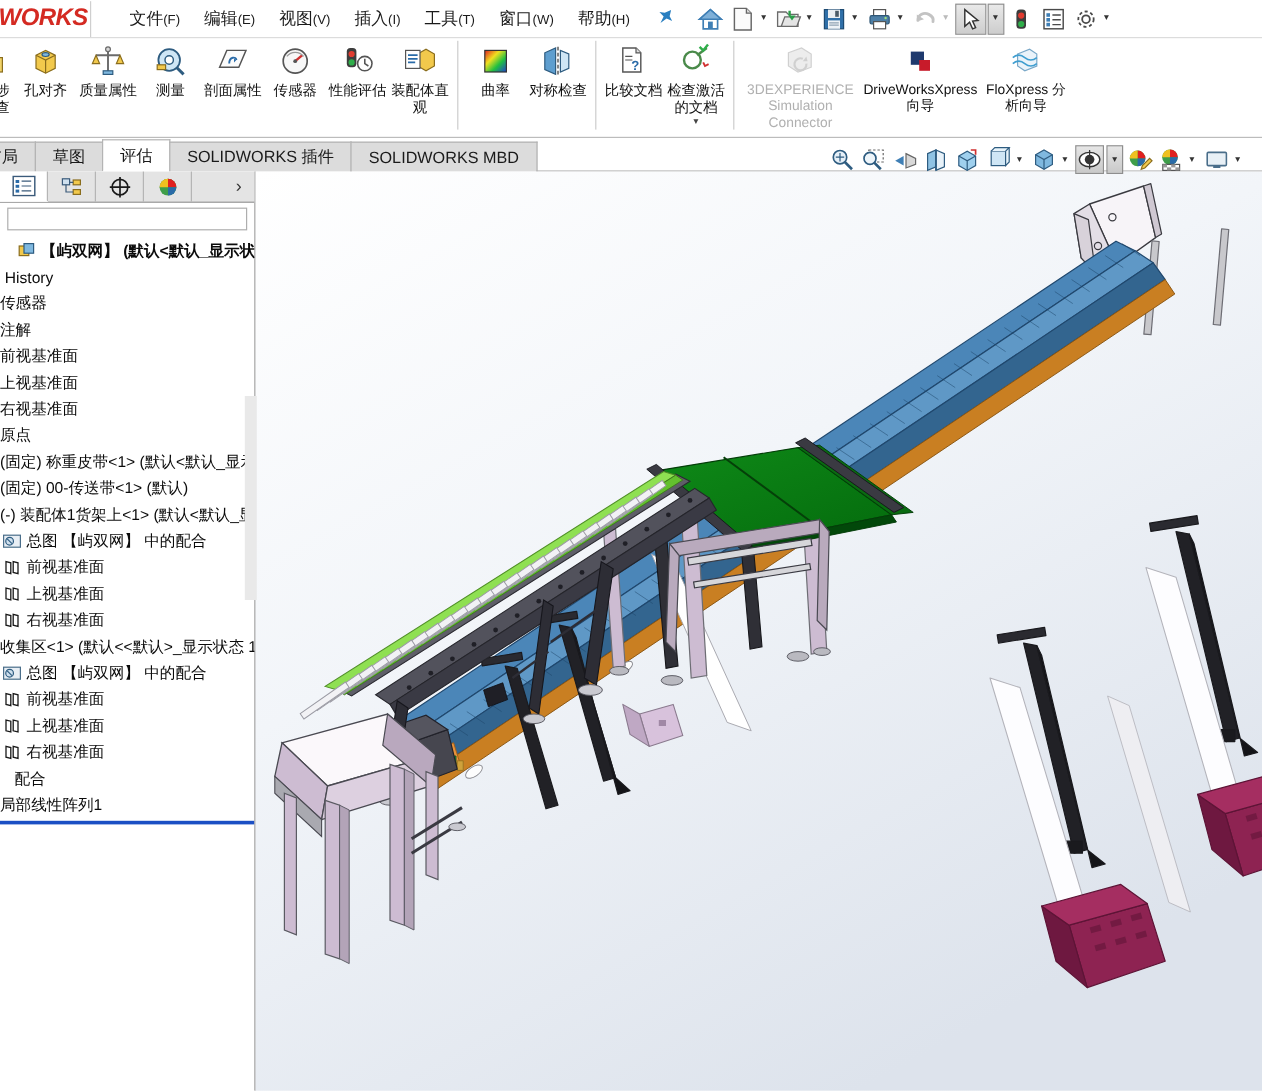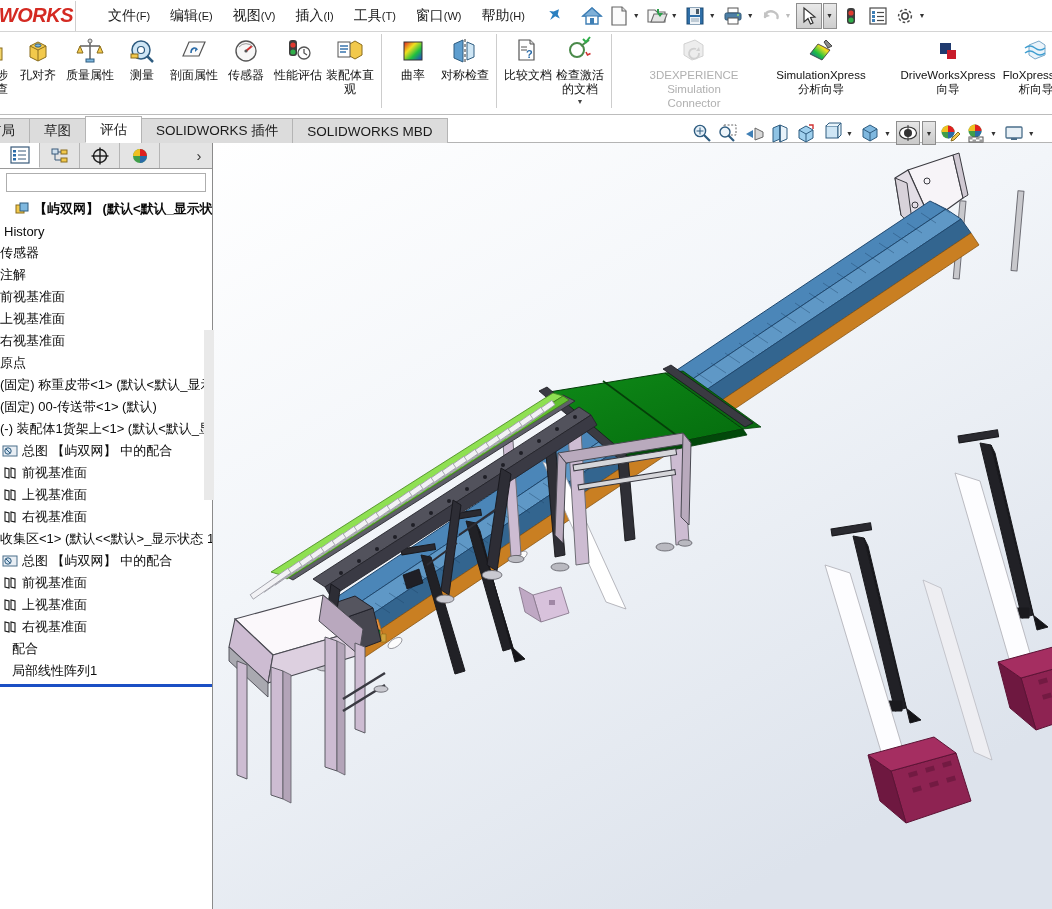--- a/index.html
+++ b/index.html
@@ -52,21 +52,21 @@
     background: #ffffff;
     border-bottom: 1px solid #bcbcbc;
     display: flex; align-items: flex-start; overflow: hidden;
   }
   .rb-group { display: flex; align-items: flex-start; height: 83px; }
   .rb-sep { width: 1px; background: #cdcdcd; height: 74px; margin: 2px 5px 0 5px; flex: none; }
   .rb-btn {
     width: 52px; min-height: 74px; display: flex; flex-direction: column;
     align-items: center; padding-top: 4px; cursor: default; flex: none;
   }
-  .rb-btn.wide { width: 100px; margin-left: 27px; }
+  .rb-btn.wide { width: 100px; }
   .rb-btn.wide2 { width: 76px; }
   .rb-ico { width: 30px; height: 30px; margin-bottom: 2px; position: relative; }
   .rb-lbl {
     font-size: 12px; color: #111; text-align: center; line-height: 14px;
     word-break: break-all; padding: 0 1px;
   }
   .rb-lbl.en { font-size: 11.5px; word-break: normal; }
   .rb-btn.dim .rb-lbl { color: #b0b0b0; }
   .rb-drop { font-size: 7px; color: #444; margin-top: 2px; }
 
@@ -449,37 +449,20 @@
         <div class="rb-ico">
           <svg width="30" height="30" viewBox="0 0 30 30" opacity="0.45">
             <path d="M5 8 L16 4 L24 9 L24 20 L13 24 L5 19 Z" fill="#d8d8d8" stroke="#999"></path>
             <path d="M20 17 a5 5 0 1 1 -3 -4" fill="none" stroke="#999" stroke-width="1.8"></path>
             <path d="M20 11 l1 4 l-4 0 z" fill="#999"></path>
           </svg>
         </div>
         <div class="rb-lbl en">3DEXPERIENCE Simulation Connector</div>
       </div>
 
-      <div class="rb-btn wide">
-        <div class="rb-ico">
-          <svg width="30" height="30" viewBox="0 0 30 30">
-            <defs>
-              <linearGradient id="simgrad" x1="0" y1="1" x2="1" y2="0">
-                <stop offset="0%" stop-color="#2040d0"></stop>
-                <stop offset="40%" stop-color="#20c040"></stop>
-                <stop offset="70%" stop-color="#f0e020"></stop>
-                <stop offset="100%" stop-color="#e02020"></stop>
-              </linearGradient>
-            </defs>
-            <path d="M4 18 L12 8 L24 14 L16 24 Z" fill="url(#simgrad)" stroke="#333" stroke-width="0.8"></path>
-            <path d="M20 4 L26 10 L22 12 L18 6 Z" fill="#8a8a8a" stroke="#444"></path>
-          </svg>
-        </div>
-        <div class="rb-lbl en">SimulationXpress 分析向导</div>
-      </div>
 
       <div class="rb-btn wide">
         <div class="rb-ico">
           <svg width="30" height="30" viewBox="0 0 30 30">
             <rect x="7" y="7" width="11" height="11" fill="#1f3a6e"></rect>
             <rect x="14" y="14" width="9" height="9" fill="#c81b2a"></rect>
           </svg>
         </div>
         <div class="rb-lbl en">DriveWorksXpress 向导</div>
       </div>
@@ -773,21 +756,21 @@
               <path d="M3 3 L3 12 L7 13 L7 4 Z" fill="none" stroke="#1a1a1a" stroke-width="1.1"></path>
               <path d="M9 3 L9 12 L13 13 L13 4 Z" fill="none" stroke="#1a1a1a" stroke-width="1.1"></path>
             </svg>
         </span>
         <span>右视基准面</span>
       </div>
 
       <div class="tnode" style="padding-left:12px">
         <span>配合</span>
       </div>
-      <div class="tnode" style="padding-left:12px">
+      <div class="tnode" style="padding-left:0">
         <span>局部线性阵列1</span>
       </div>
 
       <div style="height:3px;margin-top:2px;background:#1b4fc4"></div>
     </div>
   </div>
 
   <div class="viewport">
     <svg width="839" height="766" viewBox="0 0 839 766">
       <defs>

